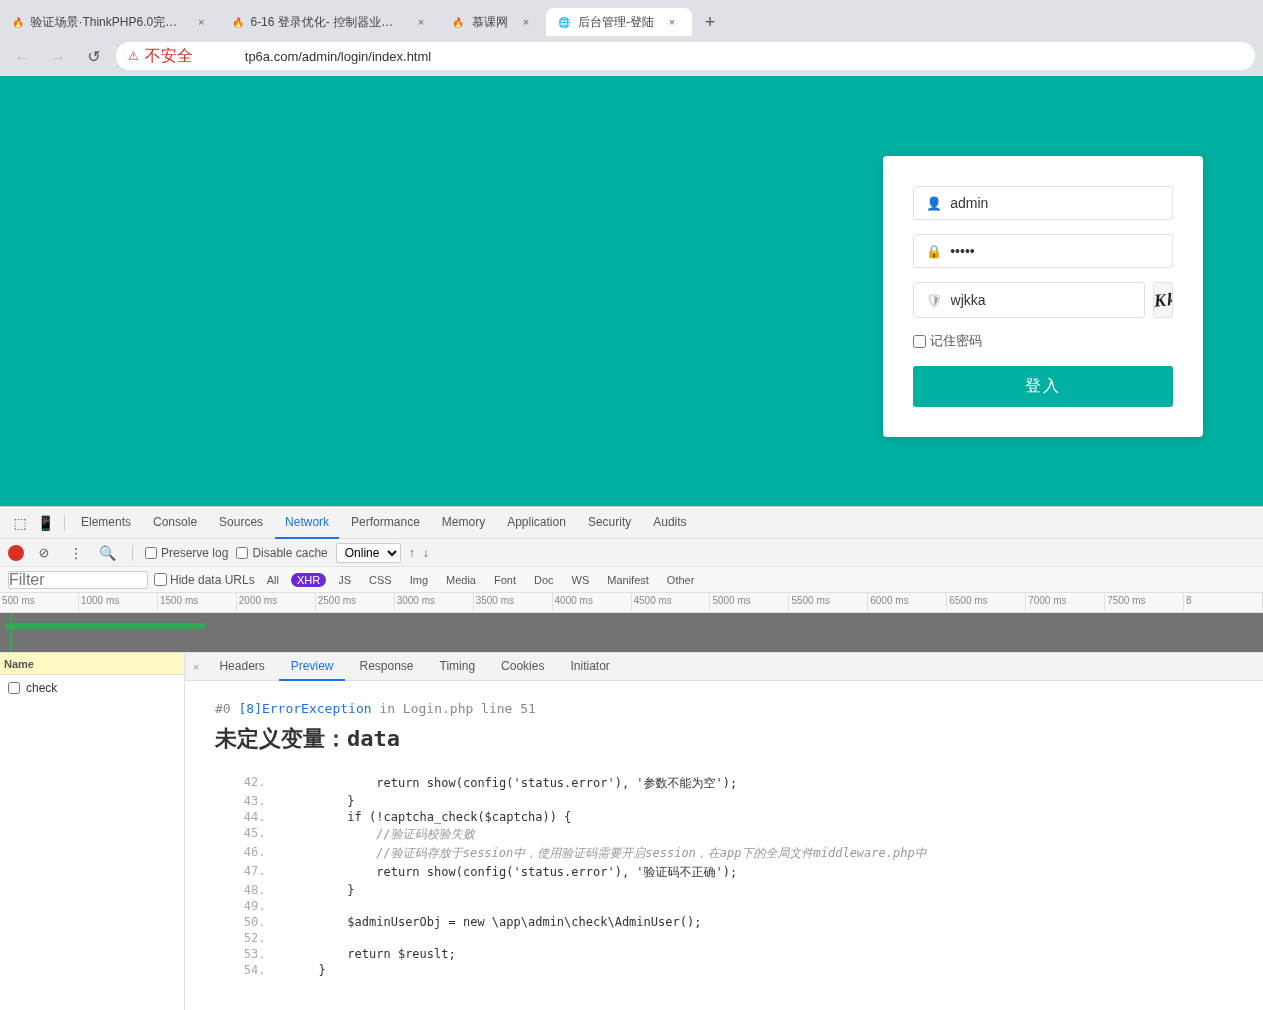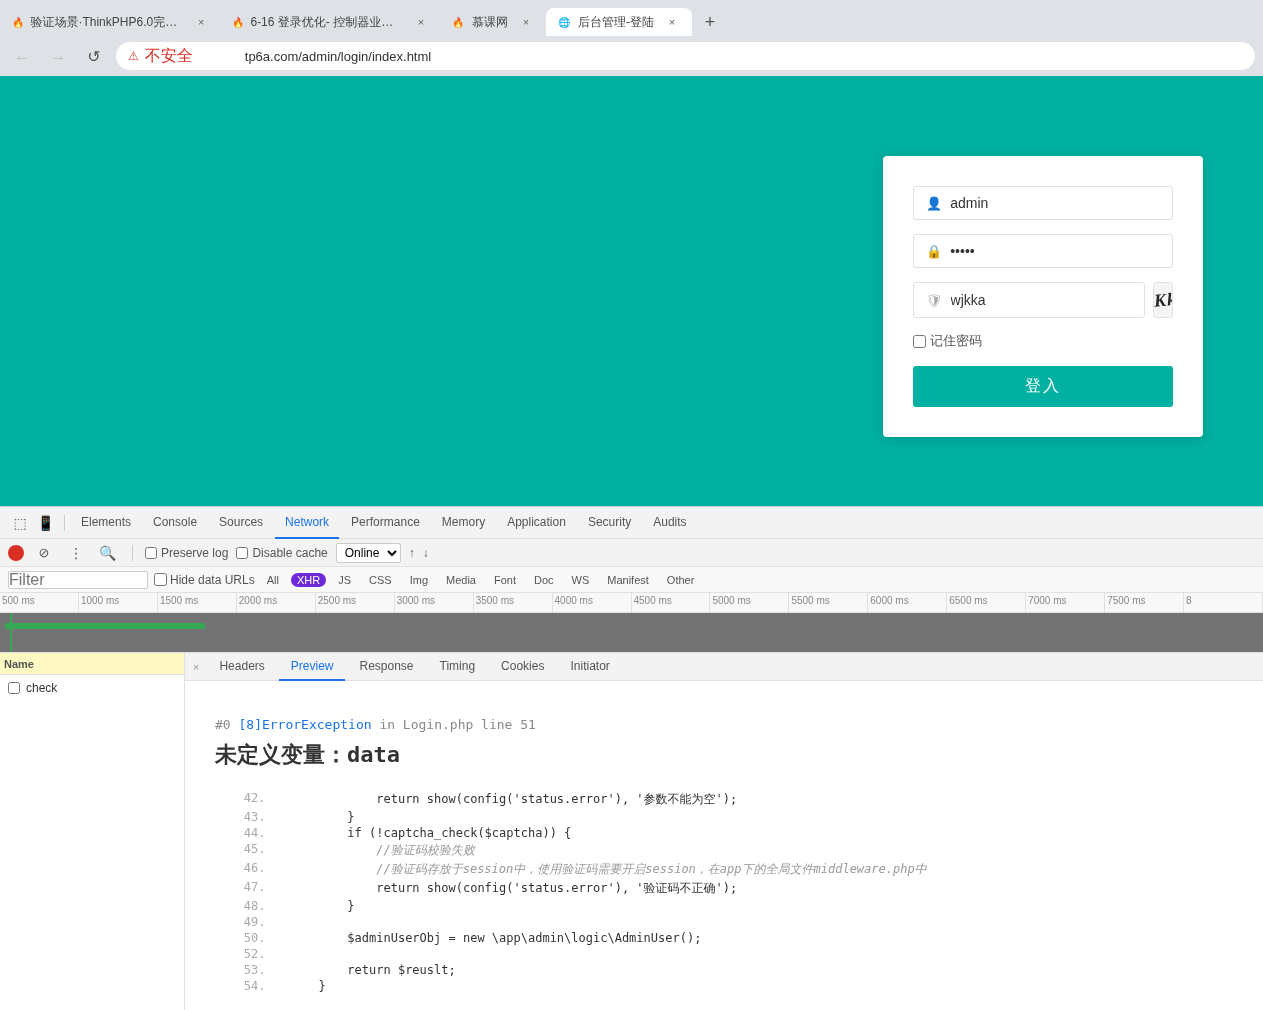--- a/index.html
+++ b/index.html
@@ -89,21 +89,21 @@
     .req-name { flex: 1; overflow: hidden; text-overflow: ellipsis; white-space: nowrap; }
 
     
     .right-tabs { display: flex; height: 28px; border-bottom: 1px solid #e0e0e0; background: #f3f3f3; align-items: center; padding: 0 8px; gap: 2px; }
     .right-tab { padding: 0 12px; height: 28px; display: flex; align-items: center; font-size: 12px; color: #555; cursor: pointer; border-bottom: 2px solid transparent; }
     .right-tab.active { color: #1a73e8; border-bottom: 2px solid #1a73e8; }
     .right-tab-close { font-size: 11px; color: #999; margin-right: 6px; cursor: pointer; }
 
     
     .preview-content { flex: 1; overflow-y: auto; padding: 20px 30px; font-family: monospace; font-size: 13px; background: #fff; }
-    .error-title { color: #888; font-size: 13px; margin-bottom: 8px; margin-top: 16px; }
+    .error-title { color: #888; font-size: 13px; margin-bottom: 8px; }
     .error-title a { color: #1a73e8; text-decoration: none; }
     .error-headline { font-size: 22px; color: #333; font-weight: bold; margin-bottom: 20px; }
     .error-headline code { font-family: monospace; font-weight: bold; }
     .code-table { width: 100%; border-collapse: collapse; font-size: 12px; }
     .code-table tr { }
     .code-table tr.highlight { background: #fdd; }
     .line-num { color: #aaa; padding: 1px 16px 1px 8px; text-align: right; min-width: 40px; font-size: 12px; font-family: monospace; vertical-align: top; }
     .code-line { color: #333; padding: 1px 8px; font-family: monospace; font-size: 12px; white-space: pre; }
     .comment { color: #999; font-style: italic; }
     .favicon-red { color: #d93025; }
@@ -358,21 +358,21 @@
             <tr>
               <td class="line-num">48.</td>
               <td class="code-line">        }</td>
             </tr>
             <tr>
               <td class="line-num">49.</td>
               <td class="code-line"></td>
             </tr>
             <tr>
               <td class="line-num">50.</td>
-              <td class="code-line">        $adminUserObj = new \app\admin\logic\AdminUser();</td>
+              <td class="code-line">        $adminUserObj = new \app\admin\check\AdminUser();</td>
             </tr>
             <tr>
               <td class="line-num">52.</td>
               <td class="code-line"></td>
             </tr>
             <tr>
               <td class="line-num">53.</td>
               <td class="code-line">        return $reuslt;</td>
             </tr>
             <tr>

